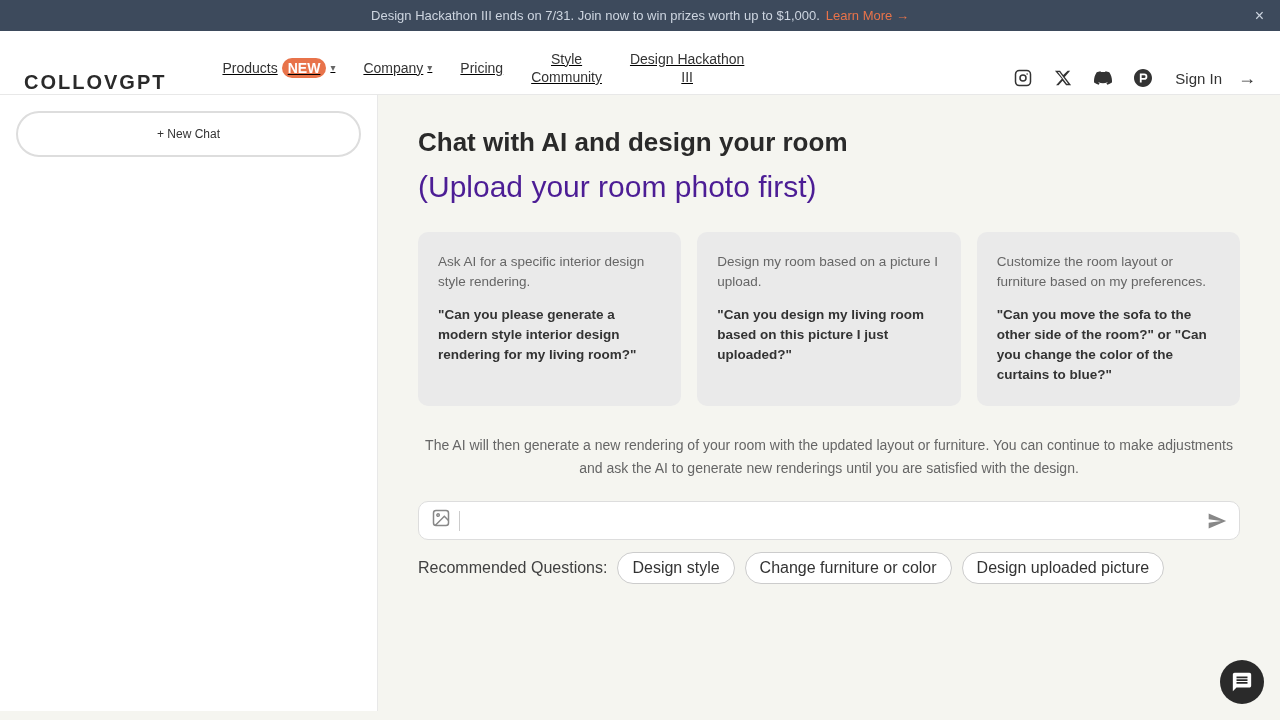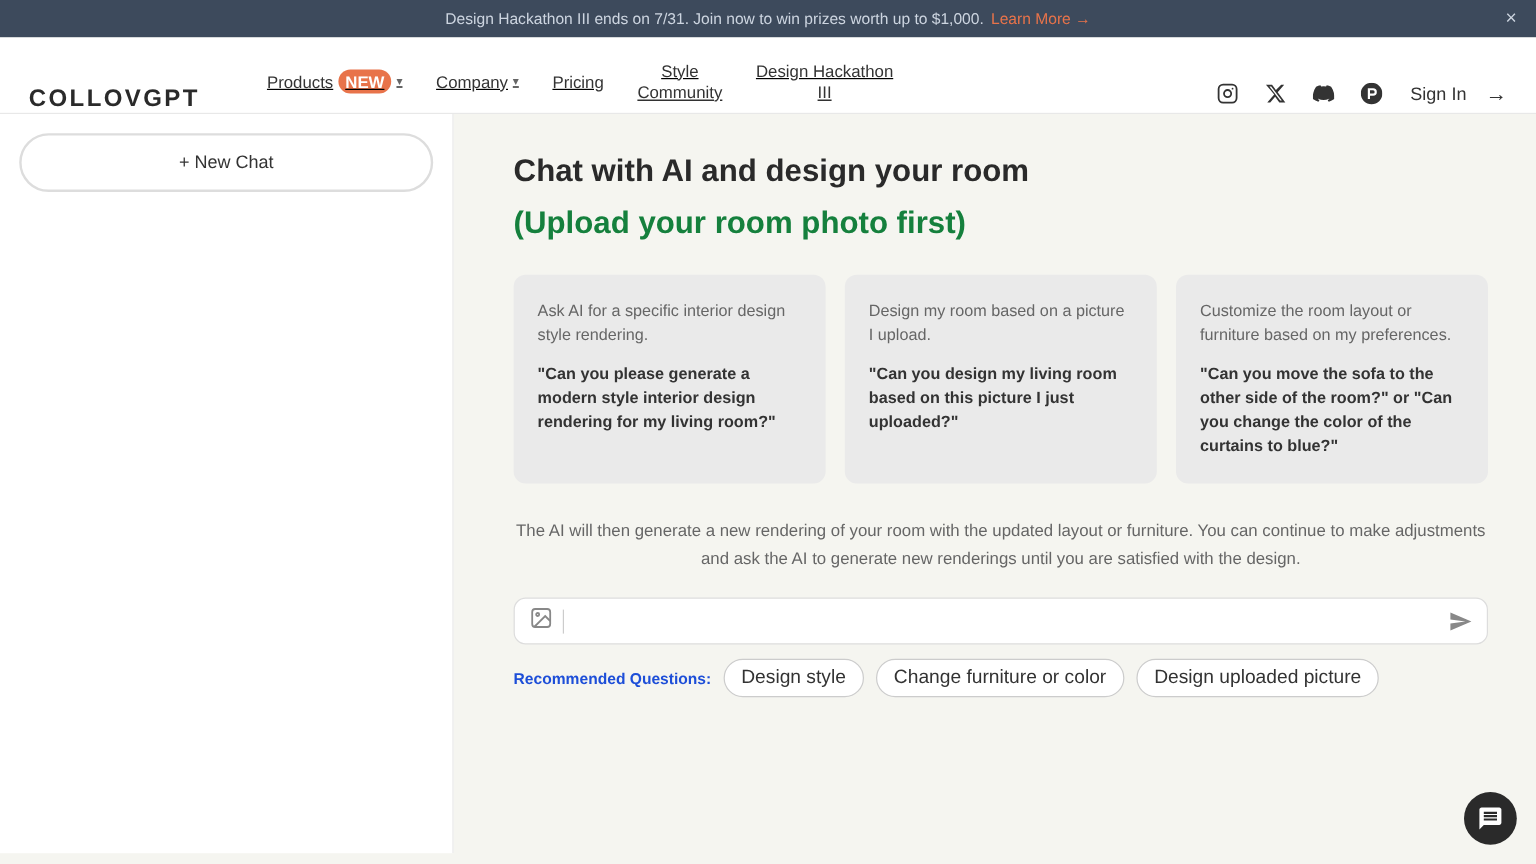--- a/index.html
+++ b/index.html
@@ -119,55 +119,54 @@
       background: #fff;
       border-right: 1px solid #e8e8e8;
       padding: 16px;
     }
     .new-chat-btn {
       width: 100%;
       padding: 14px 20px;
       border: 2px solid #ddd;
       border-radius: 30px;
       background: #fff;
-      font-size: 15px;
+      font-size: 12px;
       color: #333;
       cursor: pointer;
       display: flex;
       align-items: center;
       justify-content: center;
       gap: 8px;
       font-weight: 400;
     }
 
     
     .content {
       flex: 1;
       padding: 32px 40px 16px;
       display: flex;
       flex-direction: column;
       background: #f5f5f0;
       overflow: hidden;
-      margin-left: 10px;
     }
 
     .page-title {
       font-size: 26px;
       font-weight: 600;
       color: #2a2a2a;
       margin-bottom: 28px;
       display: flex;
       align-items: center;
       gap: 12px;
       flex-wrap: wrap;
     }
     .page-title .upload-hint {
-      color: #15803d;
-      font-size: 26px;
-      font-weight: 700;
+      color: #4c1d95;
+      font-size: 30px;
+      font-weight: 400;
     }
 
     
     .cards-row {
       display: flex;
       gap: 16px;
       margin-bottom: 28px;
     }
     .card {
       flex: 1;
@@ -230,23 +229,23 @@
     }
 
     
     .recommended-row {
       display: flex;
       align-items: center;
       gap: 10px;
       flex-wrap: wrap;
     }
     .recommended-label {
-      font-size: 13px;
-      font-weight: 700;
-      color: #1d4ed8;
+      font-size: 16px;
+      font-weight: 400;
+      color: #404040;
       white-space: nowrap;
     }
     .recommended-chip {
       border: 1.5px solid #ccc;
       border-radius: 20px;
       padding: 6px 14px;
       font-size: 16px;
       color: #333;
       cursor: pointer;
       background: #fff;

